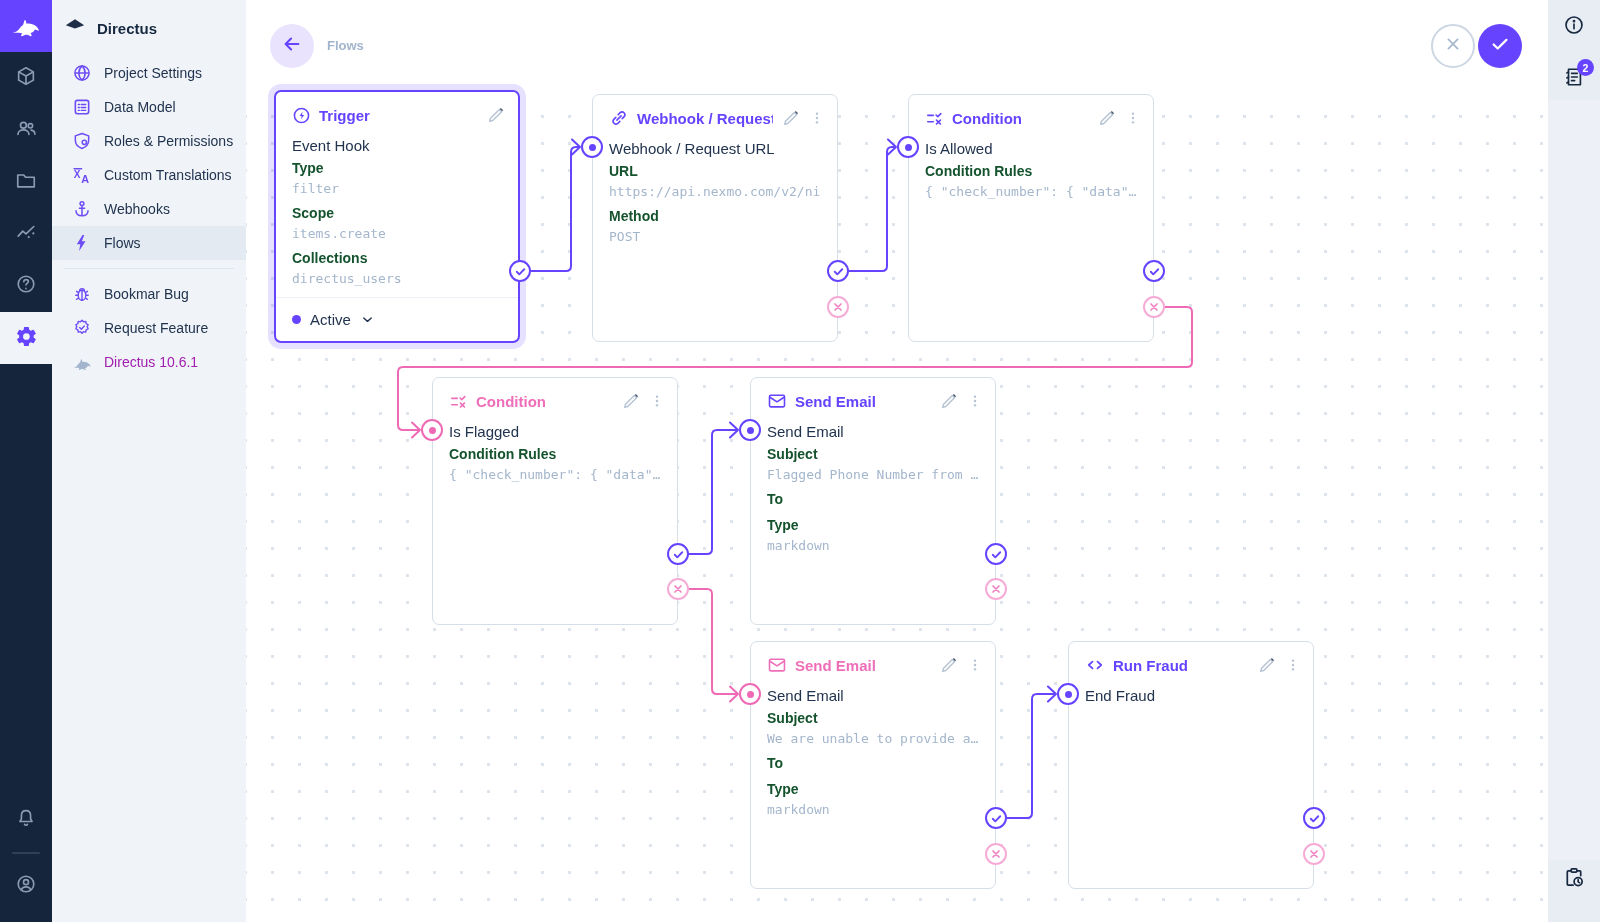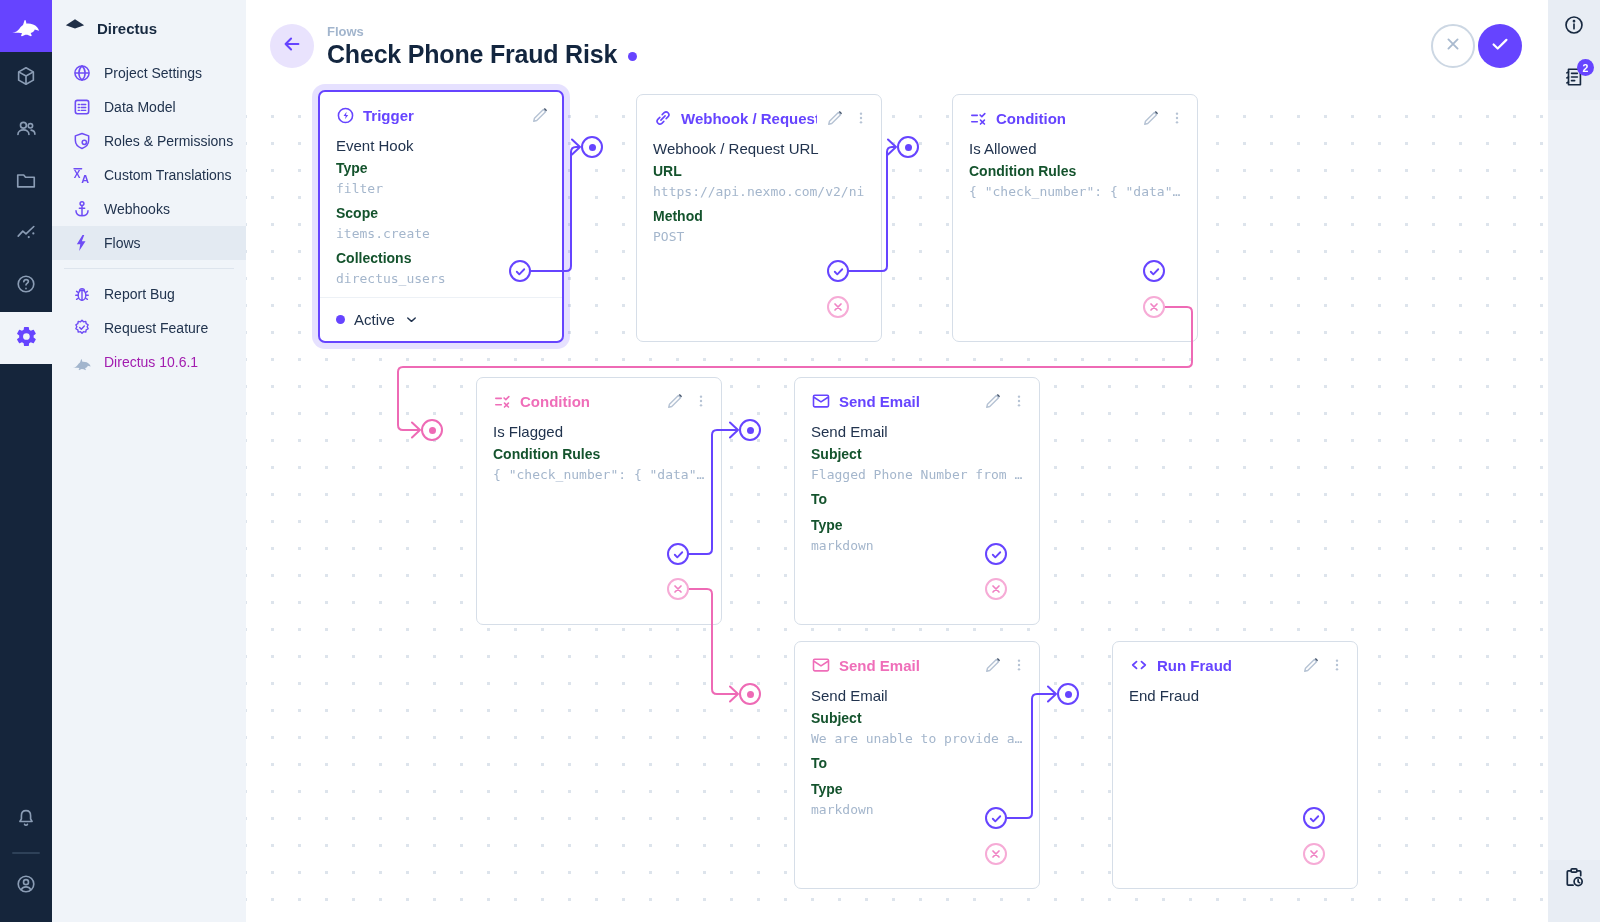--- a/index.html
+++ b/index.html
@@ -40,21 +40,21 @@
   .title-block { margin-left:13px; }
   .breadcrumb { font-size:13px; font-weight:600; color:#a2b5cd; margin-bottom:1px; }
   .page-title { font-size:25px; font-weight:800; color:#13263f; display:flex; align-items:center; letter-spacing:-0.2px; }
   .title-dot { width:9px; height:9px; border-radius:50%; background:#6644ff; margin-left:11px; margin-top:5px; }
   .header-actions { margin-left:auto; display:flex; gap:3px; }
   .hbtn { width:44px; height:44px; border-radius:50%; display:flex; align-items:center; justify-content:center; cursor:pointer; }
   .hbtn.cancel { background:#fff; border:2px solid #ccd7e3; color:#a9bacf; }
   .hbtn.save { background:#6644ff; color:#fff; }
 
   
-  .card { position:absolute; width:246px; height:248px; background:#fff; border:1.5px solid #d6dee8; border-radius:7px; z-index:2;margin-left:44px; }
+  .card { position:absolute; width:246px; height:248px; background:#fff; border:1.5px solid #d6dee8; border-radius:7px; z-index:2; }
   .card.trigger { border:2px solid #6644ff; box-shadow:0 0 0 6px rgba(102,68,255,0.16); height:253px; }
   .card-head { display:flex; align-items:center; padding:13px 12px 0 16px; gap:8px; }
   .chead-icon { display:flex; color:#6644ff; flex-shrink:0; }
   .card-title { font-size:15px; font-weight:700; color:#6644ff; white-space:nowrap; overflow:hidden; flex:1; min-width:0; }
   .card.pink-accent .card-title, .card.pink-accent .chead-icon { color:#ef6eb9; }
   .icon-btn { color:#b6c3d4; display:flex; cursor:pointer; flex-shrink:0; }
   .card-body { padding:10px 16px 0 16px; }
   .op-name { font-size:15px; color:#21334e; line-height:21px; margin-bottom:2px; }
   .field-label { font-size:14px; font-weight:700; color:#14532d; line-height:21px; }
   .field-value { font-family:"DejaVu Sans Mono", monospace; font-size:13px; color:#a4b6cc; line-height:19px; white-space:nowrap; overflow:hidden; margin-bottom:5px; }
@@ -209,21 +209,21 @@
 
   <div class="nav-divider"></div>
 
   <div class="nav-item">
     <span class="nicon">
         <svg width="20" height="20" viewBox="0 0 24 24" fill="none" stroke="currentColor" stroke-width="1.7" stroke-linecap="round">
           <ellipse cx="12" cy="13.5" rx="4.6" ry="6"></ellipse>
           <path d="M9 8.5c0-1.7 1.3-3 3-3s3 1.3 3 3M4.5 13.5h2.9M16.6 13.5h2.9M5.5 8.8l2.4 1.6M18.5 8.8l-2.4 1.6M5.5 18.4l2.4-1.6M18.5 18.4l-2.4-1.6M12 7.5v12"></path>
         </svg>
       </span>
-    <span>Report Bug</span>
+    <span>Bookmar Bug</span>
   </div>
   <div class="nav-item">
     <span class="nicon">
         <svg width="20" height="20" viewBox="0 0 24 24" fill="none" stroke="currentColor" stroke-width="1.7" stroke-linejoin="round">
           <path d="M12 2.6l1.8 2 2.7-.5.5 2.7 2.4 1.3-1.2 2.4 1.2 2.4-2.4 1.3-.5 2.7-2.7-.5-1.8 2-1.8-2-2.7.5-.5-2.7-2.4-1.3 1.2-2.4-1.2-2.4 2.4-1.3.5-2.7 2.7.5Z"></path>
           <path d="M9.2 11.5l2 2 3.6-3.8" stroke-linecap="round"></path>
         </svg>
       </span>
     <span>Request Feature</span>
   </div>
@@ -241,24 +241,20 @@
   <div class="canvas-dots"></div>
 
   <div class="page-header">
     <div class="back-btn">
       <span><svg width="22" height="22" viewBox="0 0 24 24" fill="none" stroke="currentColor" stroke-width="2.2" stroke-linecap="round" stroke-linejoin="round">
             <path d="M19 12H5M11 6l-6 6 6 6"></path>
           </svg></span>
     </div>
     <div class="title-block">
       <div class="breadcrumb">Flows</div>
-      <div class="page-title">
-        <span>Check Phone Fraud Risk</span>
-        <span class="title-dot"></span>
-      </div>
     </div>
     <div class="header-actions">
       <div class="hbtn cancel">
         <span><svg width="20" height="20" viewBox="0 0 24 24" fill="none" stroke="currentColor" stroke-width="2.2" stroke-linecap="round">
               <path d="M6.5 6.5l11 11M17.5 6.5l-11 11"></path>
             </svg></span>
       </div>
       <div class="hbtn save">
         <span><svg width="22" height="22" viewBox="0 0 24 24" fill="none" stroke="currentColor" stroke-width="2.4" stroke-linecap="round" stroke-linejoin="round">
               <path d="M5 12.5l4.5 4.5L19 7.5"></path>

